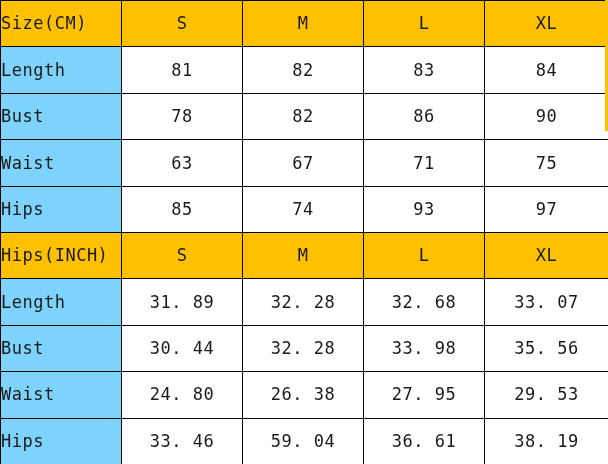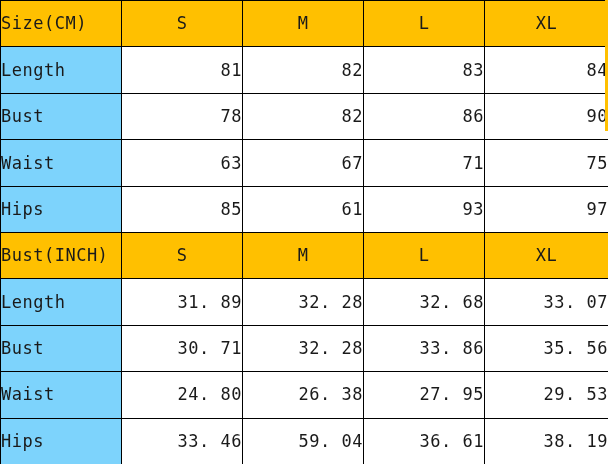--- a/index.html
+++ b/index.html
@@ -60,21 +60,21 @@
   }
   .cell-section-size {
     background: #FFC000;
     text-align: center;
     font-size: 17px;
   }
 
   
   .cell-value {
     background: #ffffff;
-    text-align: right;
+    text-align: center;
     font-size: 17px;
   }
 
   
   .right-edge-sliver {
     position: absolute;
     top: 0;
     right: 0;
     width: 3px;
     height: 131px;
@@ -126,46 +126,46 @@
         <td class="cell-rowlabel">Waist</td>
         <td class="cell-value">63</td>
         <td class="cell-value">67</td>
         <td class="cell-value">71</td>
         <td class="cell-value">75</td>
       </tr>
 
       <tr>
         <td class="cell-rowlabel">Hips</td>
         <td class="cell-value">85</td>
-        <td class="cell-value">61</td>
+        <td class="cell-value">74</td>
         <td class="cell-value">93</td>
         <td class="cell-value">97</td>
       </tr>
 
       <tr>
-        <td class="cell-section-title">Bust(INCH)</td>
+        <td class="cell-section-title">Hips(INCH)</td>
         <td class="cell-section-size">S</td>
         <td class="cell-section-size">M</td>
         <td class="cell-section-size">L</td>
         <td class="cell-section-size">XL</td>
       </tr>
 
       <tr>
         <td class="cell-rowlabel">Length</td>
         <td class="cell-value">31. 89</td>
         <td class="cell-value">32. 28</td>
         <td class="cell-value">32. 68</td>
         <td class="cell-value">33. 07</td>
       </tr>
 
       <tr>
         <td class="cell-rowlabel">Bust</td>
-        <td class="cell-value">30. 71</td>
+        <td class="cell-value">30. 44</td>
         <td class="cell-value">32. 28</td>
-        <td class="cell-value">33. 86</td>
+        <td class="cell-value">33. 98</td>
         <td class="cell-value">35. 56</td>
       </tr>
 
       <tr>
         <td class="cell-rowlabel">Waist</td>
         <td class="cell-value">24. 80</td>
         <td class="cell-value">26. 38</td>
         <td class="cell-value">27. 95</td>
         <td class="cell-value">29. 53</td>
       </tr>

